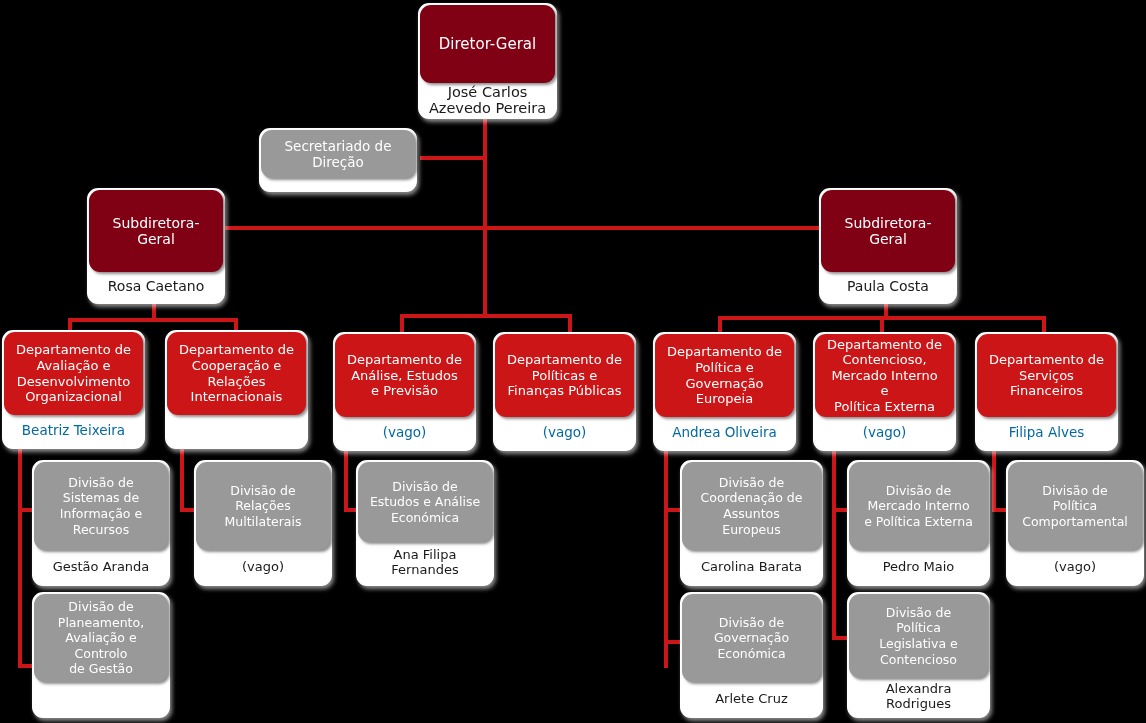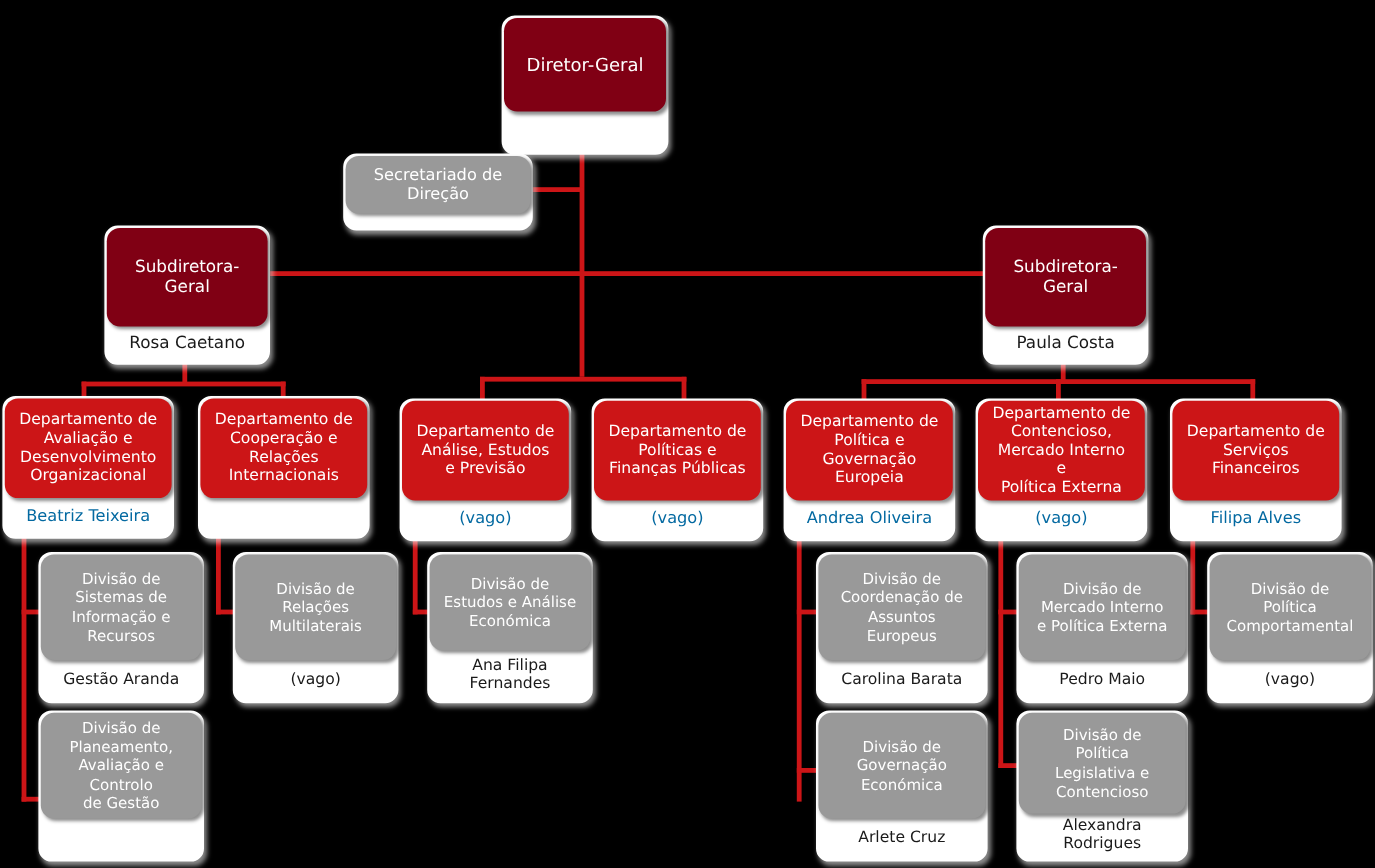--- a/index.html
+++ b/index.html
@@ -86,25 +86,26 @@
   <div class="conn" style="left:664px;top:508px;width:18px;height:4px;"></div>
   <div class="conn" style="left:664px;top:640px;width:18px;height:4px;"></div>
 
   <div class="conn" style="left:832px;top:440px;width:4px;height:200px;"></div>
   <div class="conn" style="left:832px;top:508px;width:18px;height:4px;"></div>
   <div class="conn" style="left:832px;top:636px;width:18px;height:4px;"></div>
 
   <div class="conn" style="left:992px;top:440px;width:4px;height:72px;"></div>
   <div class="conn" style="left:992px;top:508px;width:18px;height:4px;"></div>
 
-  <div class="node lead t-dg" style="left:418px;top:13px;width:135px;height:112px;">
+  <div class="node lead t-dg" style="left:418px;top:3px;width:135px;height:112px;">
     <div class="body" style="height:78px;">Diretor-Geral</div>
+    <div class="foot">José Carlos<br>Azevedo Pereira</div>
   </div>
 
-  <div class="node divi t-sec" style="left:286px;top:128px;width:154px;height:60px;">
+  <div class="node divi t-sec" style="left:259px;top:128px;width:154px;height:60px;">
     <div class="body" style="height:48px;">Secretariado de<br>Direção</div>
     <div class="foot"></div>
   </div>
 
   <div class="node lead t-sdg" style="left:87px;top:188px;width:134px;height:112px;">
     <div class="body" style="height:82px;">Subdiretora-<br>Geral</div>
     <div class="foot">Rosa Caetano</div>
   </div>
 
   <div class="node lead t-sdg" style="left:819px;top:188px;width:134px;height:112px;">

